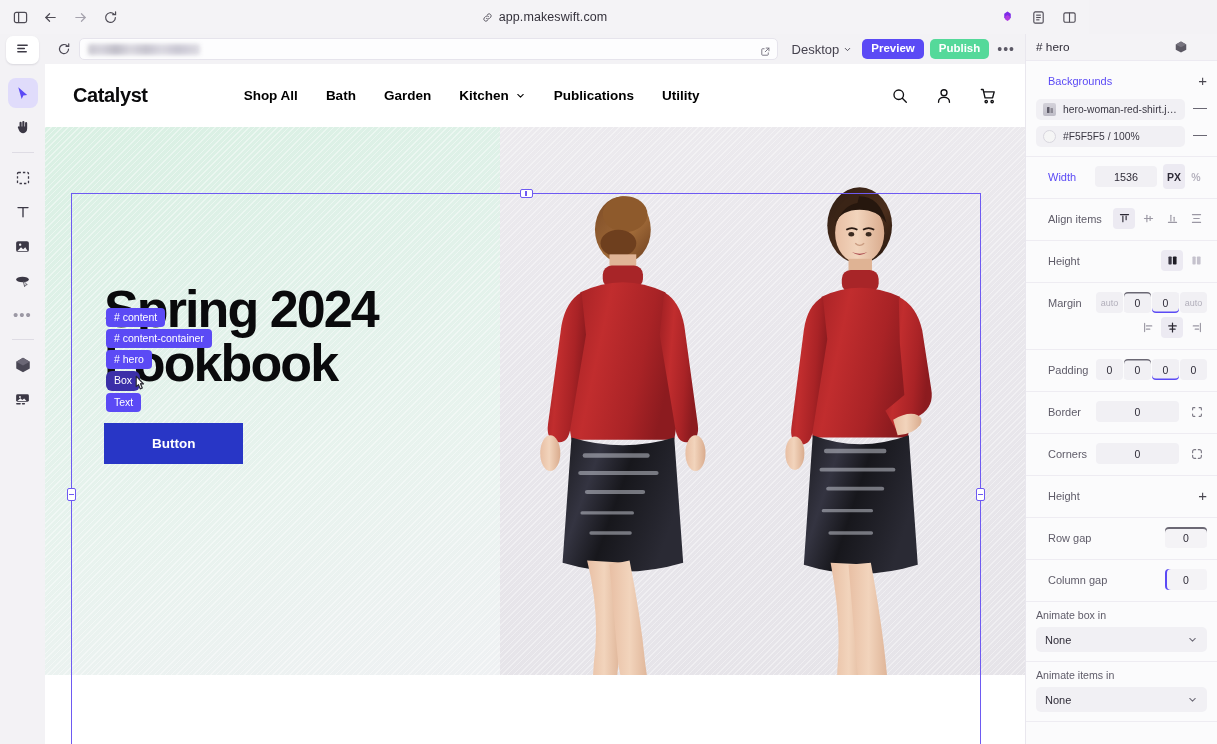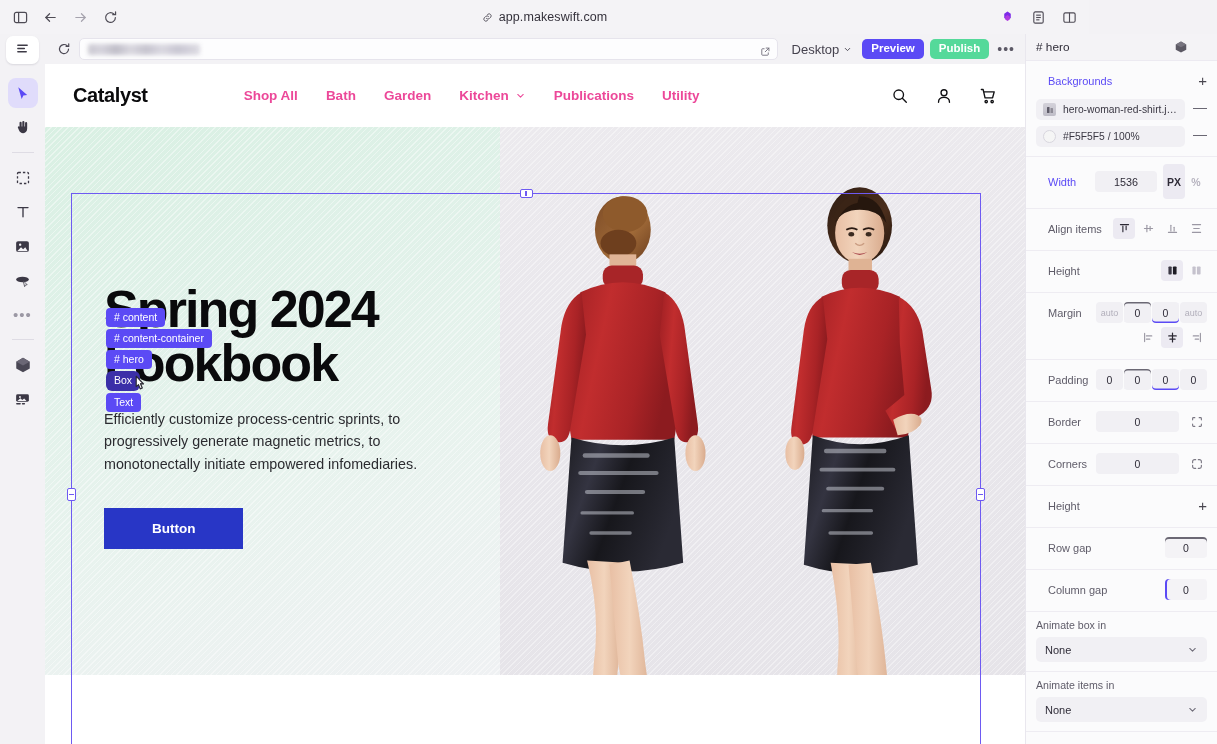--- a/index.html
+++ b/index.html
@@ -101,21 +101,21 @@
     position: absolute; left: 45px; top: 64px; width: 980px; height: 680px;
     background: #ffffff; overflow: hidden;
   }
   
   .site-nav {
     height: 63px; display: flex; align-items: center; padding: 0 28px;
     background: #fff;
   }
   .logo { font-size: 20px; font-weight: 800; color: #0b0b0d; letter-spacing: -.4px; }
   .nav-links { display: flex; align-items: center; gap: 28px; margin-left: 96px; }
-  .nav-link { font-size: 13.5px; font-weight: 600; color: #ec4899; display:flex; align-items:center; gap:6px;}
+  .nav-link { font-size: 13.5px; font-weight: 600; color: #000000; display:flex; align-items:center; gap:6px;}
   .nav-icons { margin-left: auto; display: flex; align-items: center; gap: 26px; color: #101013; }
 
   
   .hero-wrap { position: relative; height: 548px; display: flex; }
   .hero-left {
     width: 455px; position: relative;
     background:
       repeating-linear-gradient(135deg, rgba(255,255,255,.42) 0 1px, rgba(255,255,255,0) 1px 4px),
       linear-gradient(160deg, #d9f0e3 0%, #dff1e8 28%, #e8f3ee 62%, #eff1f3 100%);
   }
@@ -205,21 +205,21 @@
   }
   .bg-name { font-size: 10.3px; color: #3a3743; white-space: nowrap; overflow: hidden; text-overflow: ellipsis; }
   .bg-line { display:flex; align-items:center; }
 
   .num-field {
     background: #f1f0f4; border-radius: 4px; height: 21px;
     display: flex; align-items: center; justify-content: center;
     font-size: 10.8px; color: #2f2c38;
   }
   .unit-btn {
-    width: 22px; height: 35px; border-radius: 4px; display:flex; align-items:center; justify-content:center;
+    width: 22px; height: 25px; border-radius: 4px; display:flex; align-items:center; justify-content:center;
     font-size: 10.5px; font-weight: 600;
   }
   .unit-btn.on { background: #eceaf2; color: #2f2c38; }
   .unit-btn.off { color: #b6b3bf; }
 
   .seg { display:flex; align-items:center; gap:2px; margin-left:auto; }
   .seg-btn {
     width: 22px; height: 21px; border-radius: 4px;
     display:flex; align-items:center; justify-content:center; color:#8b8893;
   }
@@ -484,21 +484,20 @@
         <svg width="17" height="21" viewBox="0 0 17 21">
           <path d="M5.2 2.2v10.4l2.3-2 1.7 4.3 2.1-.9-1.8-4.3 3 .3z" fill="#fff" stroke="#2b2b33" stroke-width="1.2" stroke-linejoin="round"></path>
         </svg>
       </div>
 
       <div class="hero-text">
         <h1 class="hero-h1">
           <span>Spring 2024</span><br>
           <span>Lookbook</span>
         </h1>
-        <p class="hero-p">Efficiently customize process-centric sprints, to progressively generate magnetic metrics, to monotonectally initiate empowered infomediaries.</p>
         <div class="hero-btn">Button</div>
       </div>
     </div>
 
     <div class="hero-right">
       <svg class="models" viewBox="0 0 470 610" preserveAspectRatio="xMidYMid slice">
         <defs>
           <linearGradient id="skin" x1="0" y1="0" x2="1" y2="0">
             <stop offset="0%" stop-color="#e8bfa4"></stop>
               <stop offset="45%" stop-color="#f2d4bc"></stop>

